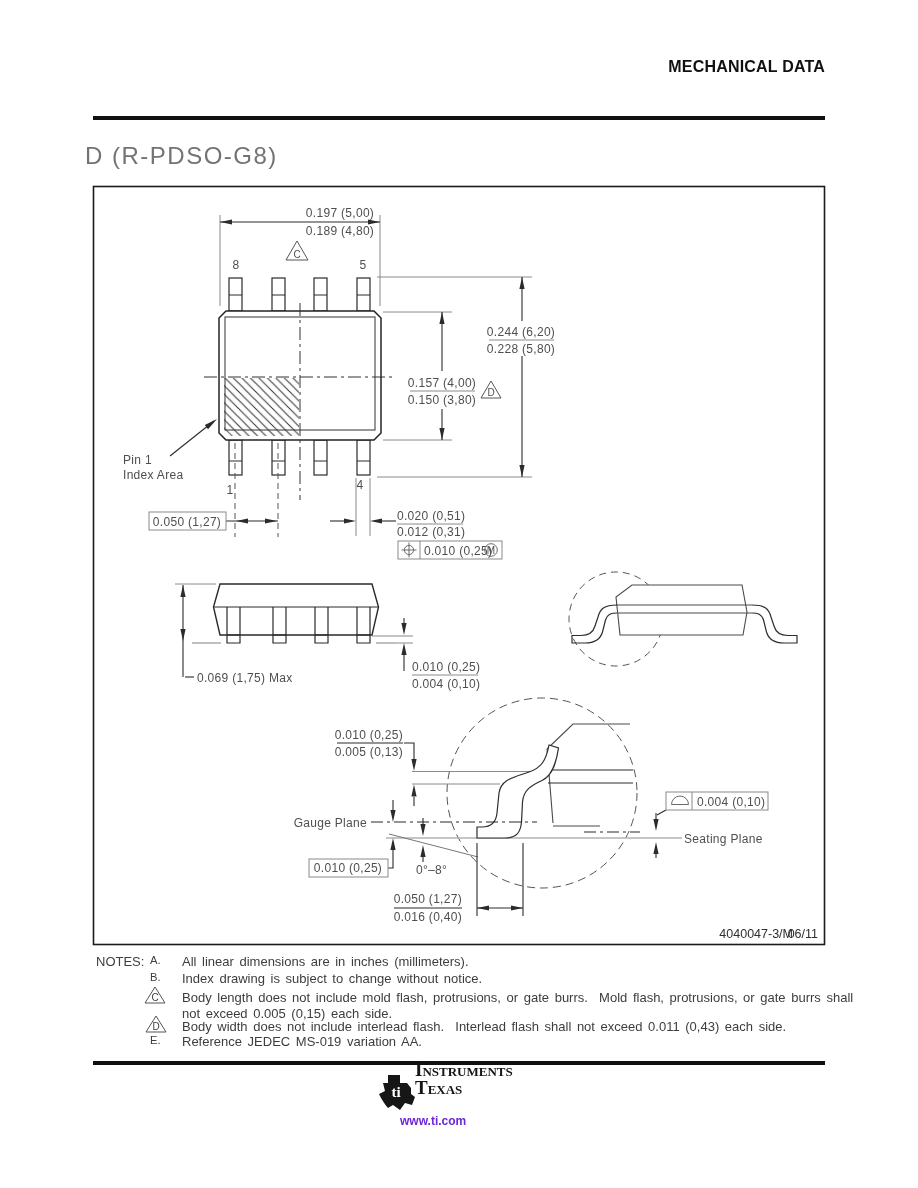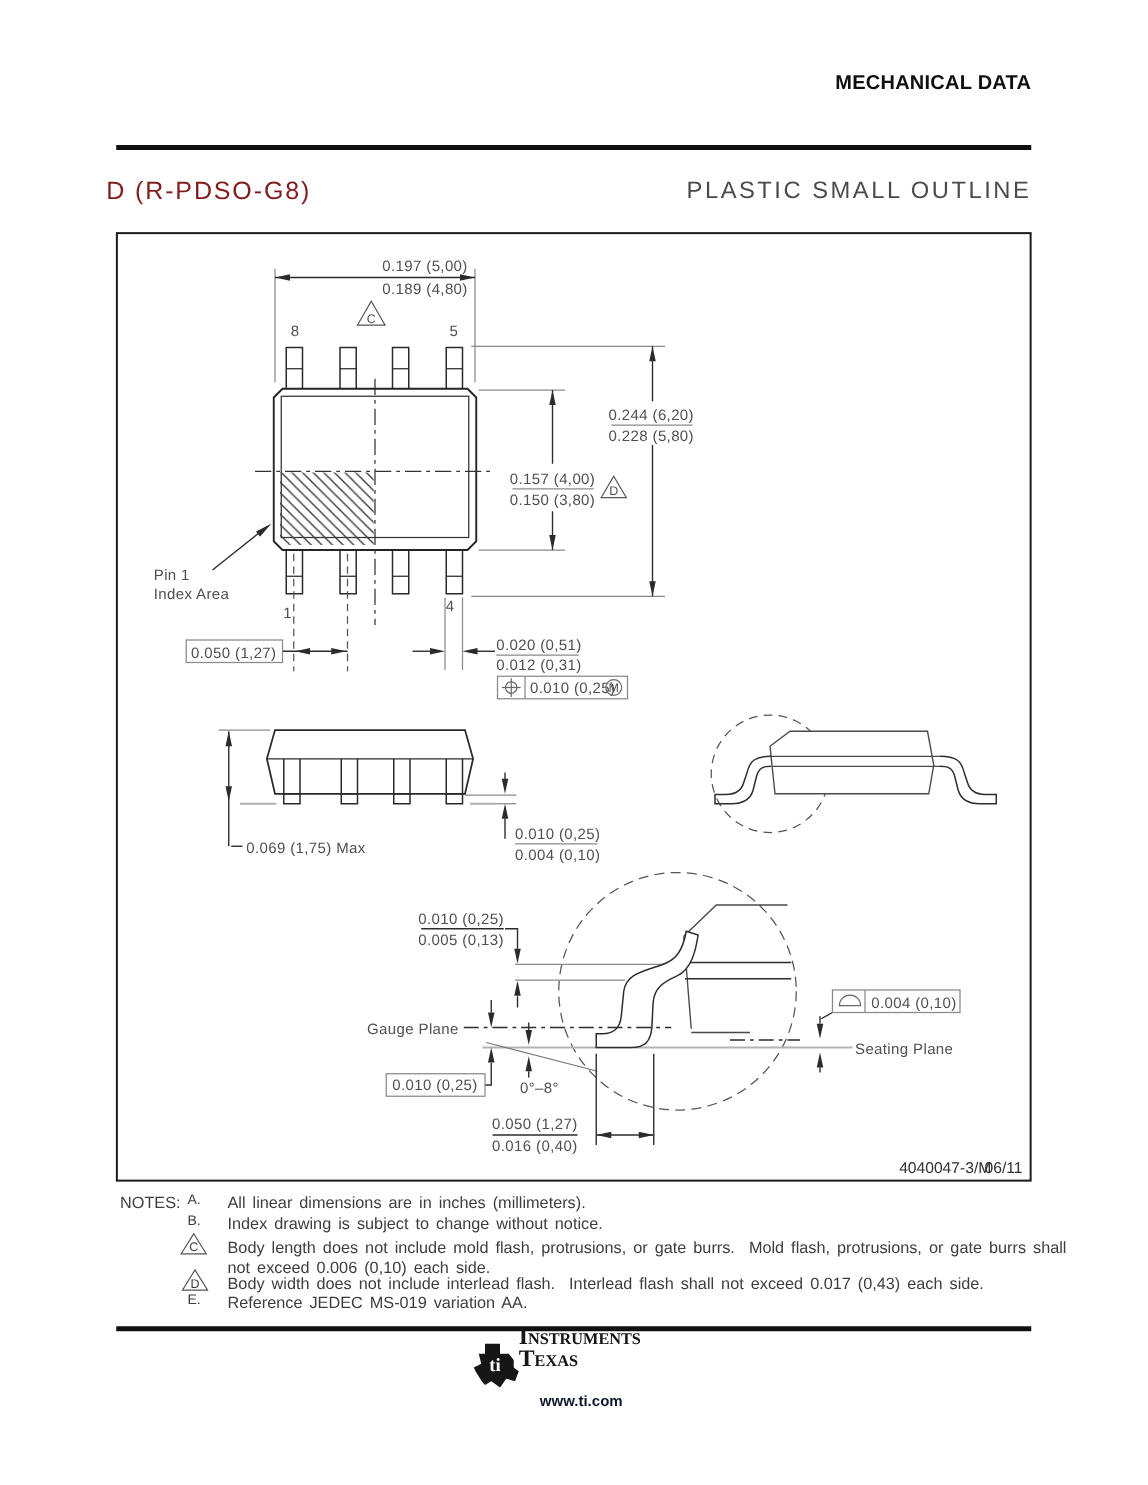--- a/index.html
+++ b/index.html
@@ -3,48 +3,47 @@
 <meta charset="utf-8">
 <style>
   html,body{margin:0;padding:0;background:#fff;}
   .page{position:relative;width:918px;height:1188px;background:#fff;overflow:hidden;
         font-family:"Liberation Sans",sans-serif;}
   .hdr-title{position:absolute;top:58px;right:93px;font-size:16px;font-weight:bold;
         color:#101010;letter-spacing:0.2px;}
   .rule{position:absolute;left:93px;width:732px;background:#101010;height:4px;}
   .rule-top{top:116px;}
   .rule-bottom{top:1061px;}
-  .pkg-code{position:absolute;left:85px;top:142px;font-size:20px;color:#7f1d1d;
+  .pkg-code{position:absolute;left:85px;top:142px;font-size:24px;color:#737373;
         letter-spacing:1.5px;white-space:pre;}
   .pkg-type{position:absolute;right:93px;top:142px;font-size:19px;color:#4a4a4a;
         letter-spacing:2px;white-space:pre;}
   svg.drawing{position:absolute;left:0;top:0;}
   .dim{font-family:"Liberation Sans",sans-serif;font-size:12px;fill:#4f4f4f;letter-spacing:0.3px;}
   .flagtxt{font-family:"Liberation Sans",sans-serif;font-size:10px;fill:#4f4f4f;}
   .docnum{font-family:"Liberation Sans",sans-serif;font-size:12.5px;fill:#2e2e2e;}
   .nline{position:absolute;font-size:13px;color:#3d3d3d;white-space:pre;word-spacing:2px;}
   .nletter{position:absolute;font-size:11.2px;color:#3d3d3d;}
   .flag-svg{position:absolute;}
   .brand-top{position:absolute;left:415px;top:1079px;font-family:"Liberation Serif",serif;
         font-weight:bold;font-variant:small-caps;font-size:19px;color:#151515;line-height:17px;}
   .brand-bottom{position:absolute;left:415px;top:1061px;font-family:"Liberation Serif",serif;
         font-weight:bold;font-variant:small-caps;font-size:19px;color:#151515;line-height:17px;}
-  .brand-url{position:absolute;left:400px;top:1114px;width:130px;text-align:center;
-        font-size:12px;font-weight:bold;color:#0f172a;}
+  .brand-url{position:absolute;left:400px;top:1114px;width:130px;text-align:left;
+        font-size:12px;font-weight:bold;color:#6d28d9;}
   .emblem{position:absolute;left:378px;top:1074px;}
 </style>
 </head>
 <body>
 
 <div class="page">
 
   <div class="hdr-title">MECHANICAL DATA</div>
   <div class="rule rule-top"></div>
   <div class="pkg-code">D (R-PDSO-G8)</div>
-  <div class="pkg-type">PLASTIC SMALL OUTLINE</div>
 
   <svg class="drawing" width="918" height="1188" viewBox="0 0 918 1188">
     <defs>
       <pattern id="hatch" patternUnits="userSpaceOnUse" width="8.5" height="8.5">
         <path d="M-2,-2 L10.5,10.5 M-2.1,6.4 L2.1,10.6 M6.4,-2.1 L10.6,2.1" stroke="#3a3a3a" stroke-width="1.1"></path>
       </pattern>
     </defs>
 
     <rect x="93.5" y="186.5" width="731" height="758" fill="none" stroke="#1b1b1b" stroke-width="1.6"></rect>
 
@@ -281,27 +280,27 @@
     <span class="nletter" style="left:150px;top:954px;">A.</span>
     <span class="nline" style="left:182px;top:954px;">All linear dimensions are in inches (millimeters).</span>
     <span class="nletter" style="left:150px;top:971px;">B.</span>
     <span class="nline" style="left:182px;top:971px;">Index drawing is subject to change without notice.</span>
 
     <svg class="flag-svg" style="left:144px;top:986px;" width="22" height="18">
       <polygon points="11,1 21,17 1,17" fill="none" stroke="#555" stroke-width="1"></polygon>
       <text x="11" y="15" text-anchor="middle" font-size="10" fill="#3d3d3d" font-family="Liberation Sans, sans-serif">C</text>
     </svg>
     <span class="nline" style="left:182px;top:990px;">Body length does not include mold flash, protrusions, or gate burrs.  Mold flash, protrusions, or gate burrs shall</span>
-    <span class="nline" style="left:182px;top:1006px;">not exceed 0.006 (0,10) each side.</span>
+    <span class="nline" style="left:182px;top:1006px;">not exceed 0.005 (0,15) each side.</span>
 
     <svg class="flag-svg" style="left:145px;top:1015px;" width="22" height="18">
       <polygon points="11,1 21,17 1,17" fill="none" stroke="#555" stroke-width="1"></polygon>
       <text x="11" y="15" text-anchor="middle" font-size="10" fill="#3d3d3d" font-family="Liberation Sans, sans-serif">D</text>
     </svg>
-    <span class="nline" style="left:182px;top:1019px;">Body width does not include interlead flash.  Interlead flash shall not exceed 0.017 (0,43) each side.</span>
+    <span class="nline" style="left:182px;top:1019px;">Body width does not include interlead flash.  Interlead flash shall not exceed 0.011 (0,43) each side.</span>
 
     <span class="nletter" style="left:150px;top:1034px;">E.</span>
     <span class="nline" style="left:182px;top:1034px;">Reference JEDEC MS-019 variation AA.</span>
   </div>
 
   <div class="rule rule-bottom"></div>
 
   <div>
     <svg class="emblem" width="38" height="40" viewBox="0 0 38 40">
       <path d="M10,1 H22 V9 H29 L33,14 V20 L37,23 L34,31 L27,29 L22,36 L15,31 L10,34 C7,31 5,27 3,24 L1,20 L7,17 L5,9 H10 Z" fill="#161616"></path>

